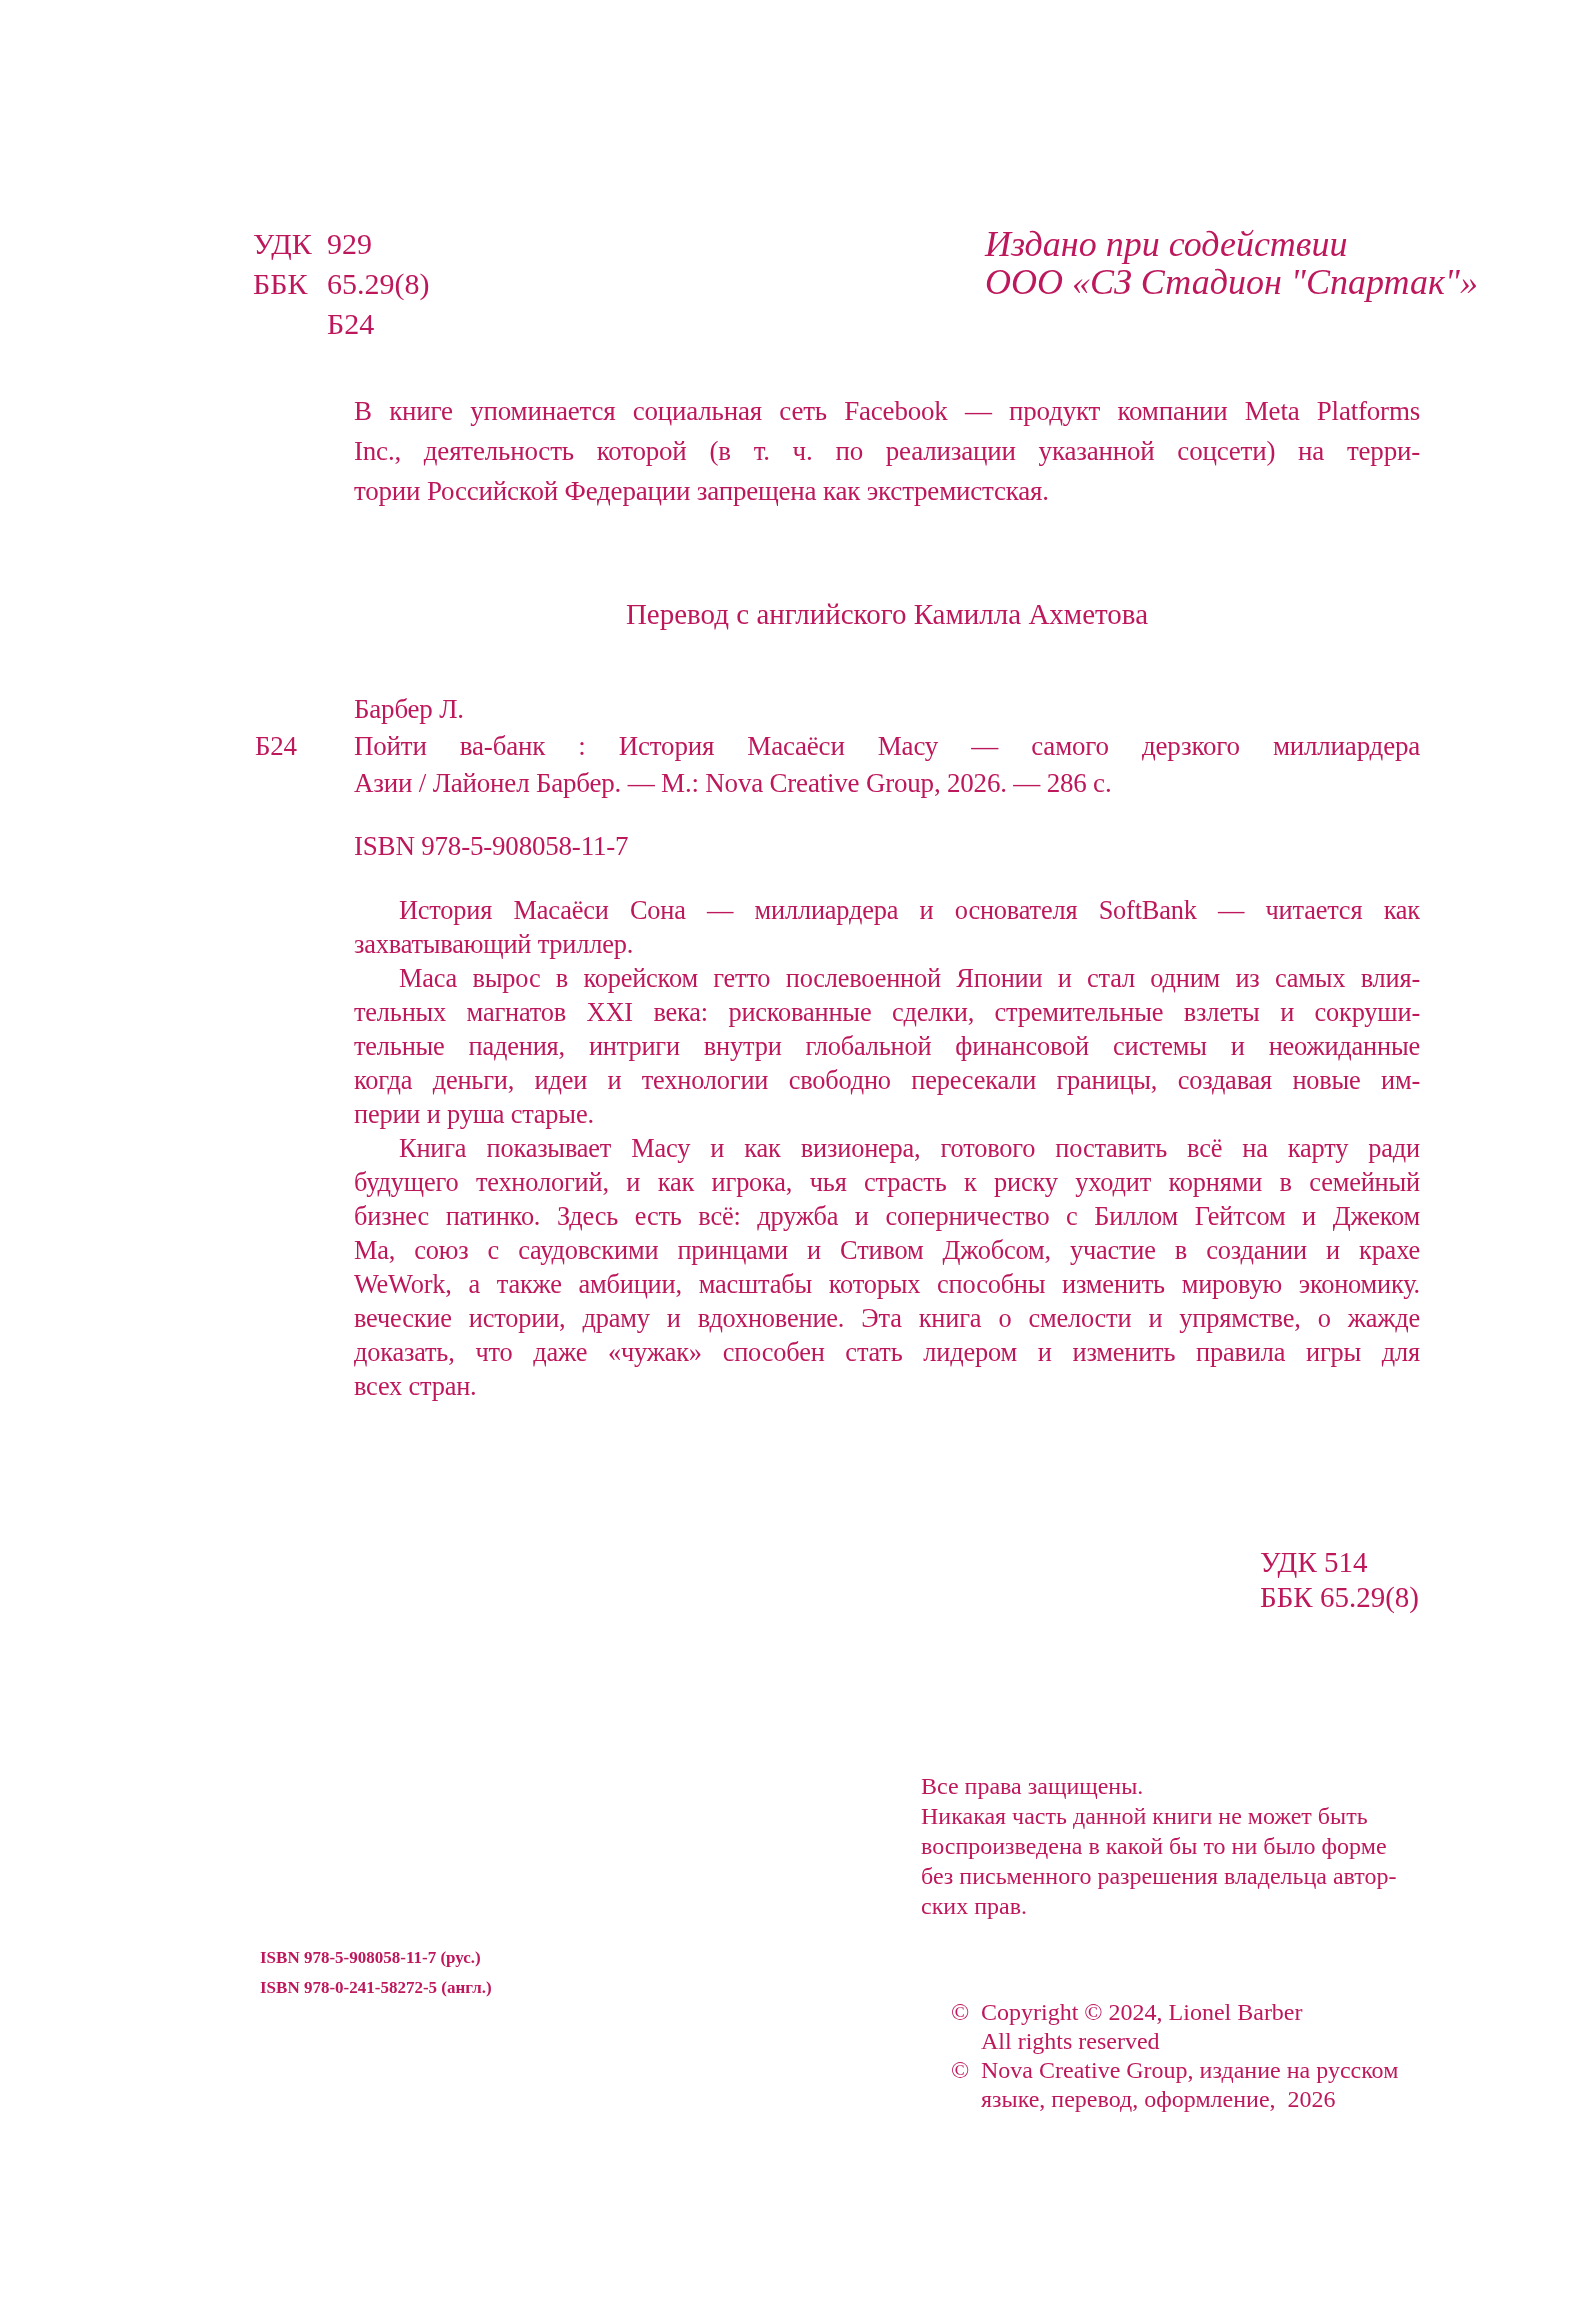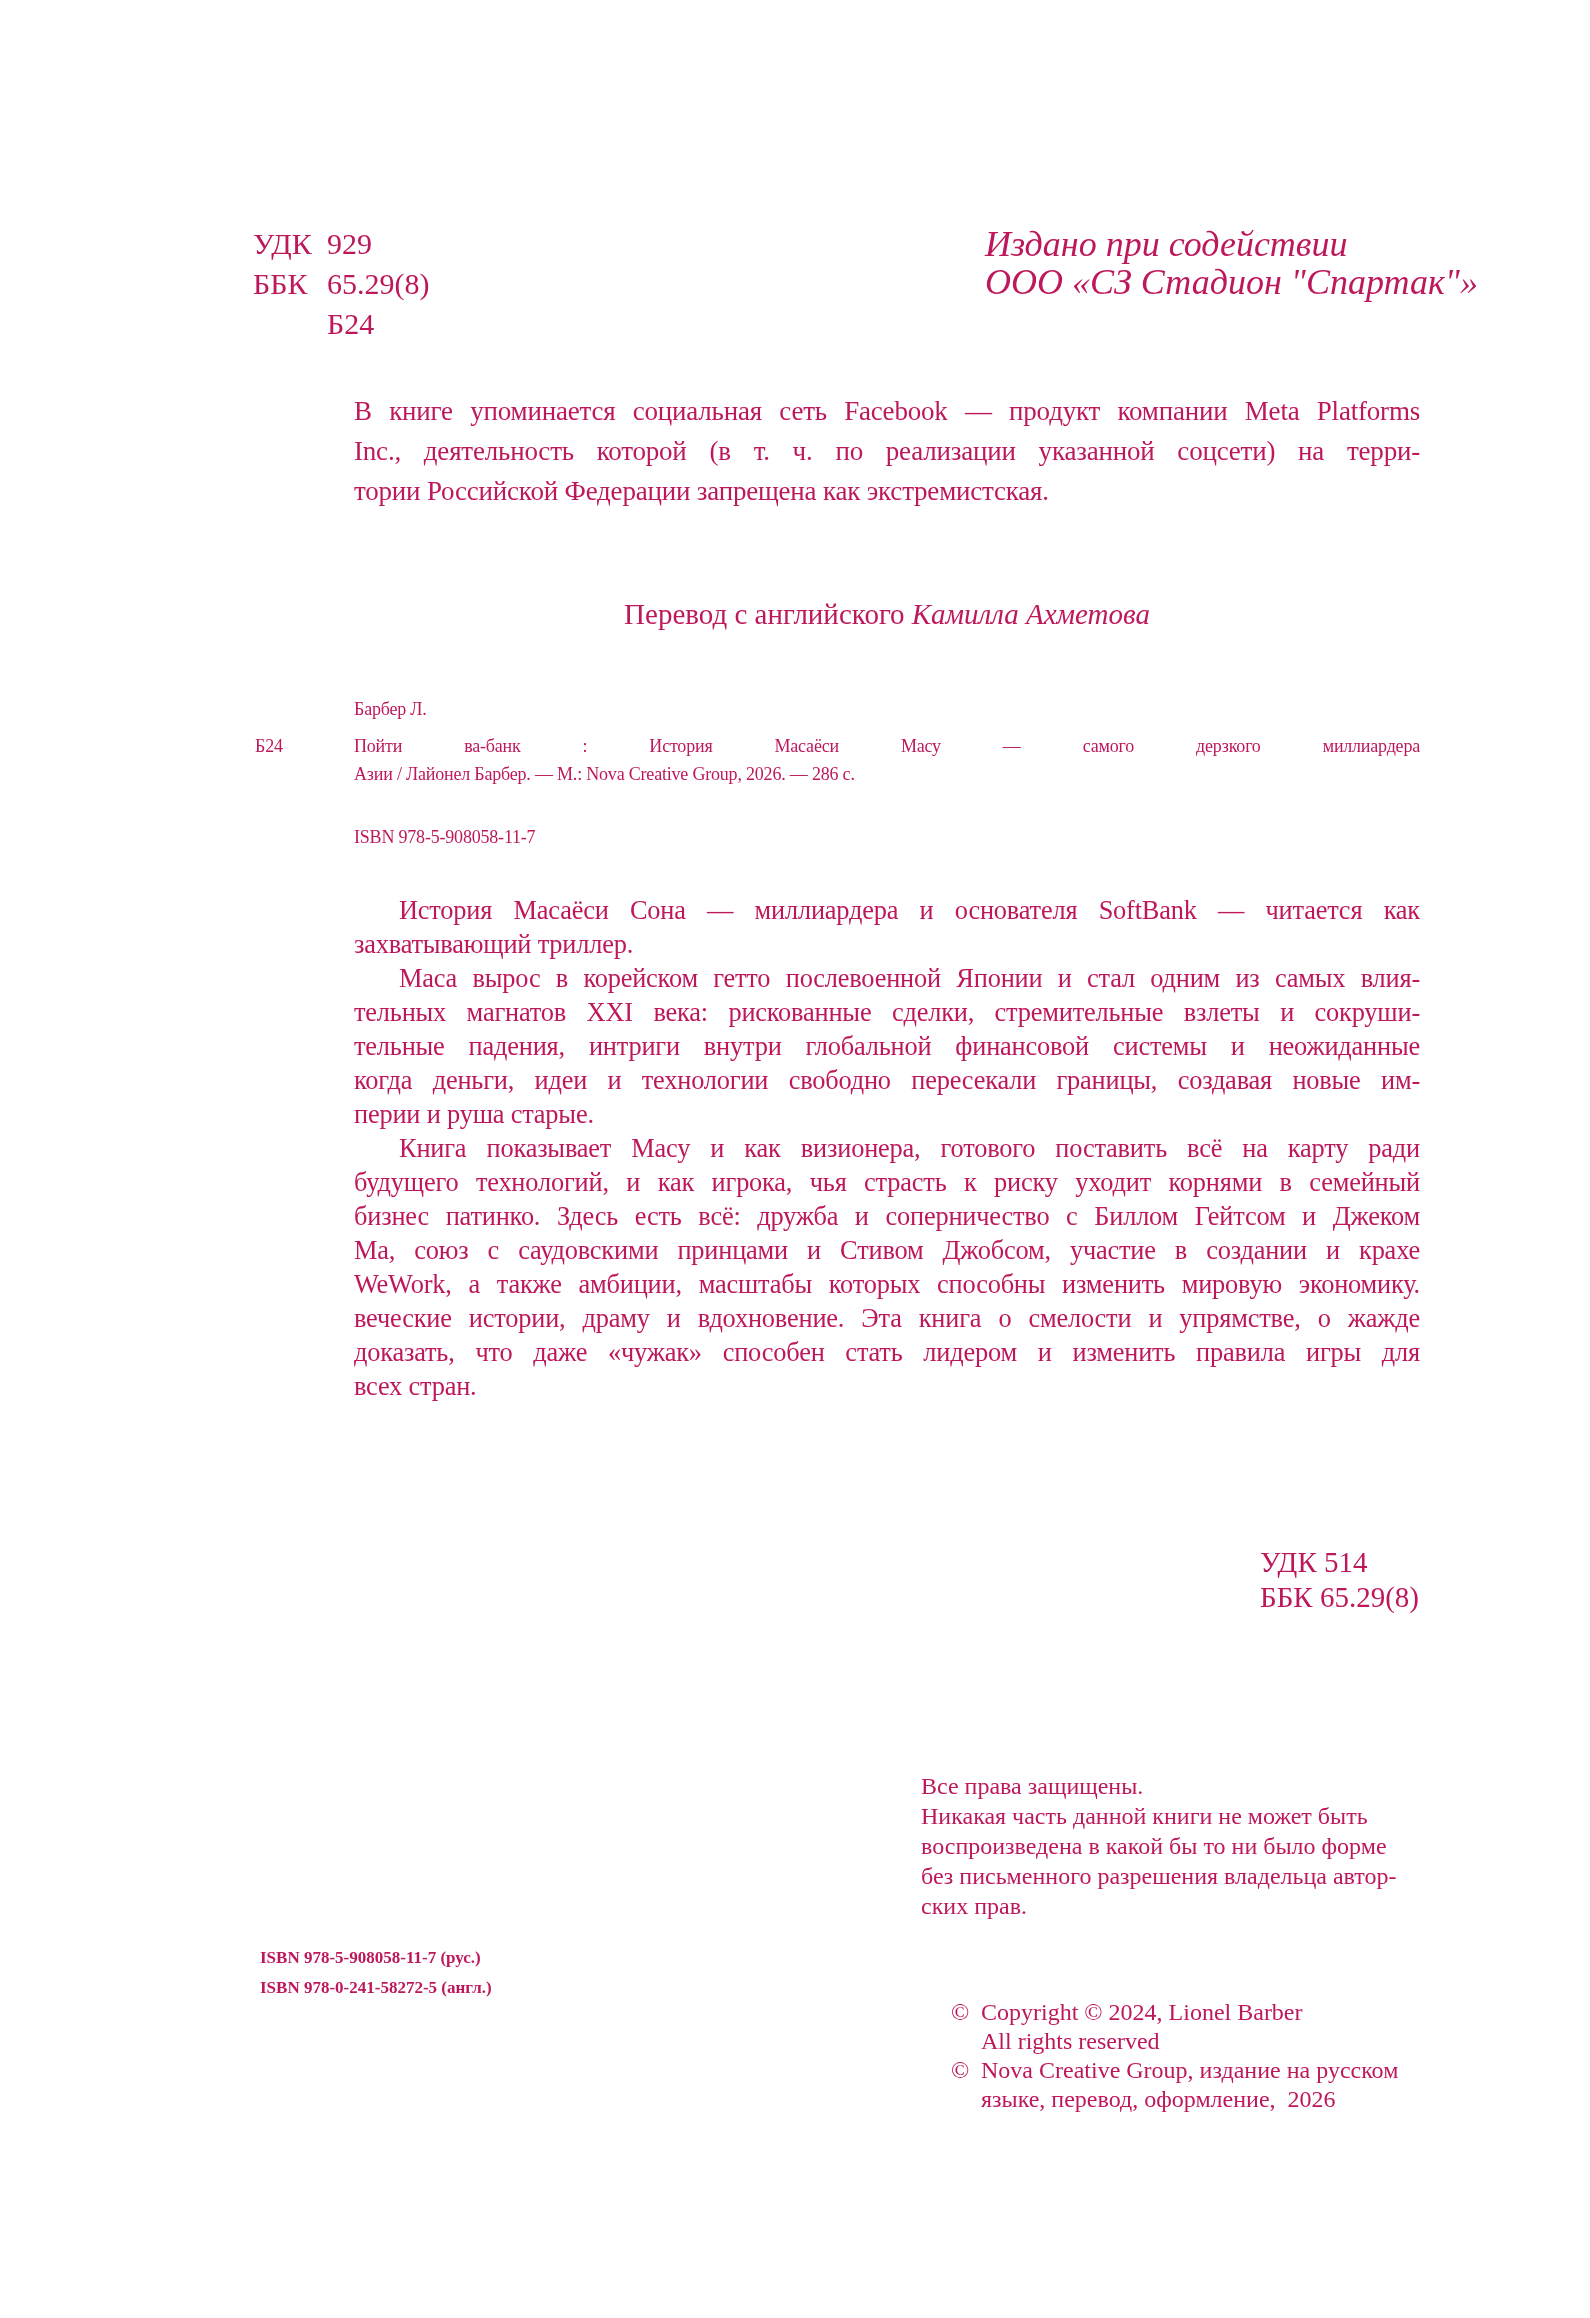--- a/index.html
+++ b/index.html
@@ -27,24 +27,24 @@
   .col { left: 354px; width: 1066px; letter-spacing: -0.2px; }
   .jl { text-align: justify; text-align-last: justify; max-height: 1.55em; overflow: hidden; }
   .ll { text-align: left; white-space: nowrap; }
   .ind { padding-left: 45px; }
 
   
   .fb-notice { top: 391px; font-size: 27px; line-height: 40px; }
 
   
   .translation { top: 594px; font-size: 29px; line-height: 40px; text-align: center; letter-spacing: normal; }
-  .it { font-style: italic; }
+  .it { }
 
   
-  .biblio { top: 691px; font-size: 18px; line-height: 37px; }
+  .biblio { top: 691px; font-size: 27px; line-height: 37px; }
   .rel { position: relative; }
   .code { position: absolute; left: -99px; top: 0; white-space: nowrap; }
   .isbn { margin-top: 26px; }
 
   
   .annotation { top: 893px; font-size: 26.4px; line-height: 34px; }
 
   
   .cls-footer { left: 1260px; top: 1545px; font-size: 29px; line-height: 35px; }
 

